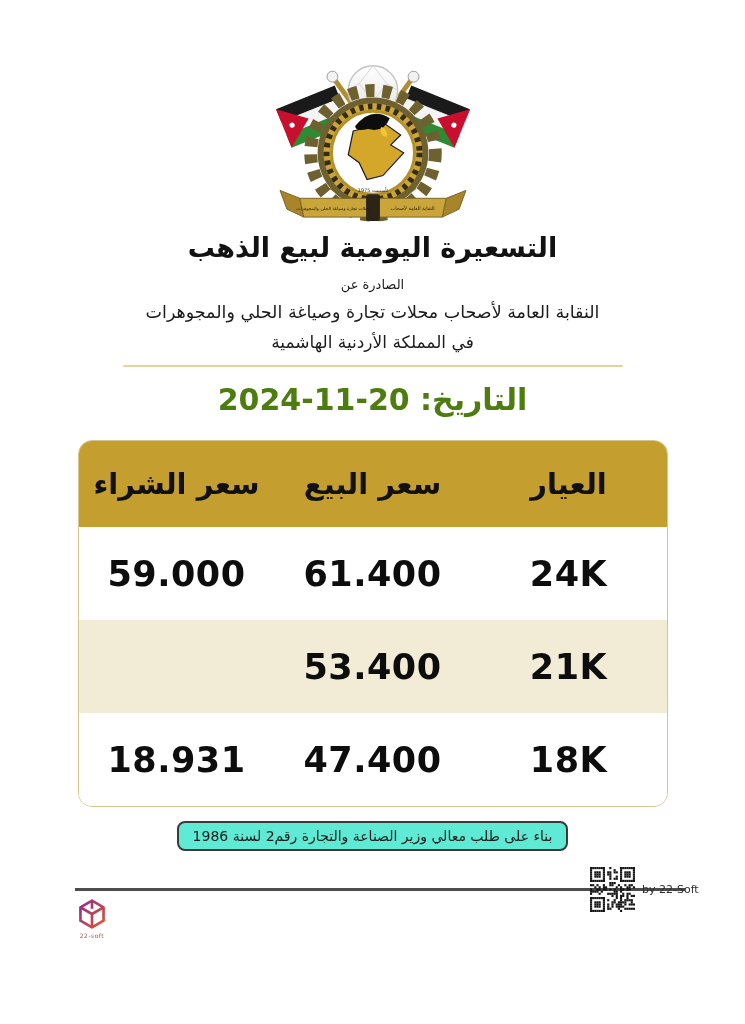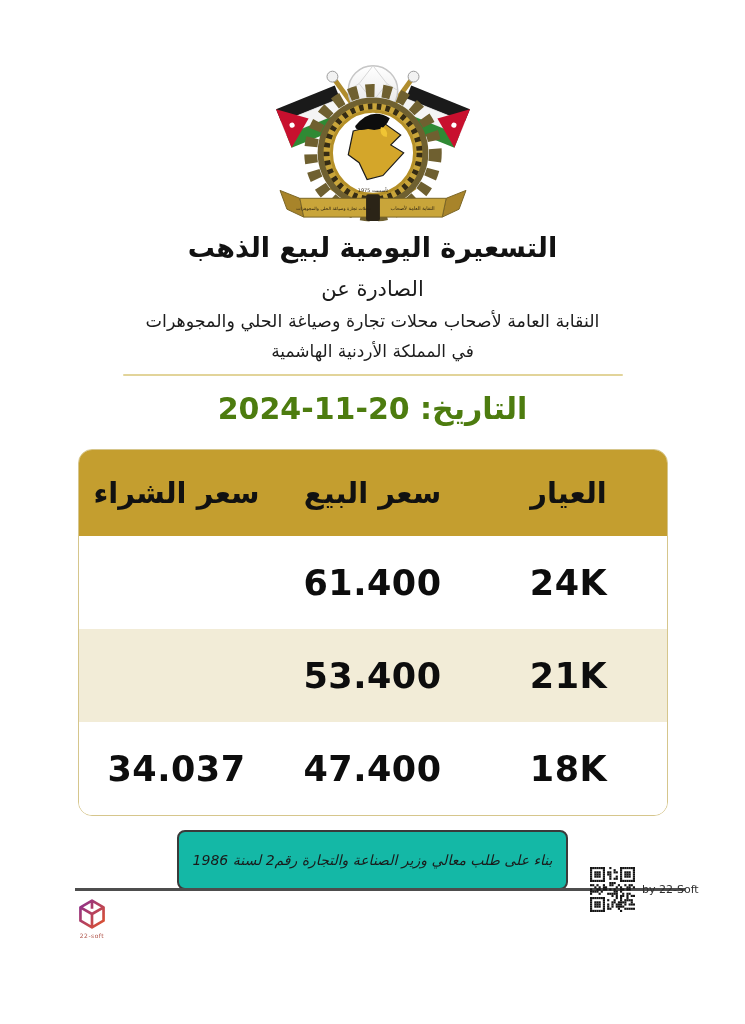--- a/index.html
+++ b/index.html
@@ -3,21 +3,21 @@
 <meta charset="utf-8">
 <style>
   * { margin:0; padding:0; box-sizing:border-box; }
   html,body { background:#ffffff; }
   body {
     width:745px; height:1024px; margin:0 auto; position:relative;
     font-family:"DejaVu Sans", sans-serif; color:#161616; overflow:hidden;
   }
   .logo-wrap { width:100%; display:flex; justify-content:center; padding-top:44px; }
   .page-title { margin-top:6px; text-align:center; font-size:27px; font-weight:700; color:#121212; }
-  .issued-by { margin-top:14px; text-align:center; font-size:21px; color:#1c1c1c; }
+  .issued-by { margin-top:14px; text-align:center; font-size:13px; color:#1c1c1c; }
   .syndicate { margin-top:10px; text-align:center; font-size:17.5px; color:#1c1c1c; }
   .country   { margin-top:10px; text-align:center; font-size:17px; color:#1c1c1c; }
   .gold-rule { width:500px; height:2px; background:#e2d49a; margin:13px auto 0; border-radius:1px; }
   .date-line { margin-top:15px; text-align:center; font-size:30px; font-weight:800; color:#4d7c0f; direction:rtl; }
 
   .price-table {
     width:590px; margin:23px auto 0; direction:rtl;
     border:1px solid #d6c68c; border-radius:14px; overflow:hidden; background:#fff;
   }
   .thead {
@@ -25,21 +25,21 @@
     height:86px; background:#c49e2f; border-radius:10px 10px 0 0;
   }
   .thead .th { text-align:center; font-size:29px; font-weight:700; color:#111; }
   .trow { display:grid; grid-template-columns:1fr 1fr 1fr; align-items:center; height:93px; background:#fff; }
   .trow.alt { background:#f2ecd7; }
   .trow .td { text-align:center; font-size:35px; font-weight:800; color:#0d0d0d; letter-spacing:0.5px; }
 
   .note-wrap { margin-top:14px; text-align:center; }
   .note-box {
     display:inline-block; direction:rtl; border:2px solid #3a3a3a; border-radius:8px;
-    padding:20px 14px; font-size:14px; color:#1a1a1a; background:#14b8a6;font-style:italic;
+    padding:5px 14px; font-size:14px; color:#1a1a1a; background:#5eead4;
   }
 
   .footer-rule { position:absolute; left:75px; width:610px; top:888px; height:3px; background:#4d4d4d; }
   .brand-logo { position:absolute; left:72px; top:898px; width:40px; text-align:center; }
   .brand-name { font-size:6px; color:#b0544a; letter-spacing:0.5px; margin-top:-2px; }
   .qr-block { position:absolute; left:590px; top:867px; display:flex; align-items:center; gap:7px; }
   .qr-caption { font-size:11px; color:#2e2e2e; direction:ltr; }
 </style>
 </head>
 <body>
@@ -116,29 +116,30 @@
 
 <div class="price-table">
   <div class="thead">
     <div class="th">العيار</div>
     <div class="th">سعر البيع</div>
     <div class="th">سعر الشراء</div>
   </div>
   <div class="trow">
     <div class="td">24K</div>
     <div class="td">61.400</div>
+    <div class="td">59.000</div>
   </div>
   <div class="trow alt">
     <div class="td">21K</div>
     <div class="td">53.400</div>
   </div>
   <div class="trow">
     <div class="td">18K</div>
     <div class="td">47.400</div>
-    <div class="td">34.037</div>
+    <div class="td">18.931</div>
   </div>
 </div>
 
 <div class="note-wrap">
   <span class="note-box">بناء على طلب معالي وزير الصناعة والتجارة رقم2 لسنة 1986</span>
 </div>
 
 <div class="footer-rule"></div>
 
 <div class="brand-logo">

